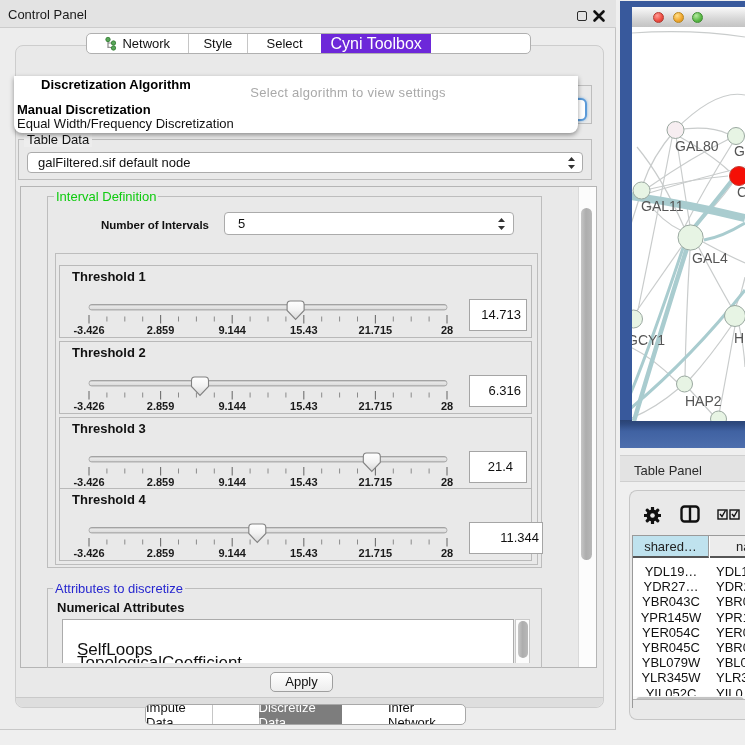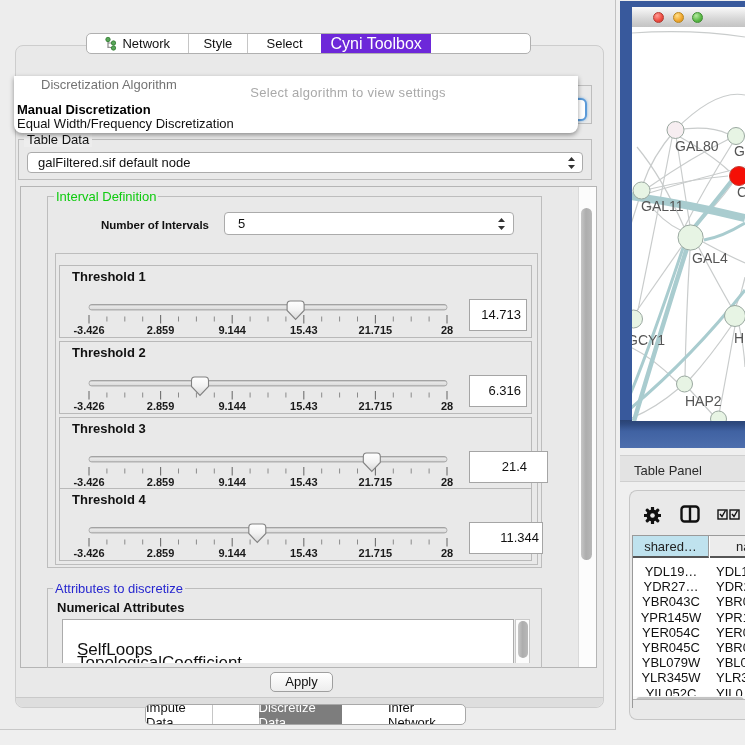--- a/index.html
+++ b/index.html
@@ -7,20 +7,29 @@
   body { font-family:"Liberation Sans", sans-serif; background:#efefef; }
   #stage { position:relative; width:745px; height:745px; overflow:hidden; }
   .abs { position:absolute; }
 </style>
 </head>
 <body>
 <div id="stage">
 
   <div class="abs" id="lwin" style="left:0;top:0;width:616px;height:730px;background:#ededed;border-right:1px solid #c2c2c2;border-bottom:1px solid #c8c8c8;">
 
+    <div class="abs" style="left:0;top:0;width:616px;height:28px;background:#e3e3e3;border-bottom:1px solid #cccccc;">
+      <div class="abs" style="left:8px;top:7px;font-size:13px;color:#1a1a1a;">Control Panel</div>
+
+      <div class="abs" style="left:577px;top:11px;width:10px;height:10px;border:1.7px solid #2b2b2b;border-radius:2px;"></div>
+
+      <svg class="abs" style="left:592px;top:9px;" width="14" height="14" viewBox="0 0 14 14">
+        <path d="M2.5 2.5 L11.5 11.5 M11.5 2.5 L2.5 11.5" stroke="#111" stroke-width="2.6" stroke-linecap="round"></path>
+      </svg>
+    </div>
 
     <div class="abs" style="left:15px;top:45px;width:589px;height:663px;background:#e9e9e9;border:1px solid #cdcdcd;border-radius:8px;"></div>
     <div class="abs" style="left:16px;top:697px;width:587px;height:10px;background:#dedede;border-top:1px solid #c9c9c9;border-radius:0 0 8px 8px;"></div>
 
     <div class="abs" style="left:86px;top:33px;width:445px;height:21px;background:#ffffff;border:1px solid #b0b0b0;border-radius:5px;overflow:hidden;display:flex;">
       <div style="width:102px;height:100%;display:flex;align-items:center;justify-content:center;font-size:13px;color:#111;border-right:1px solid #c6c6c6;">
         <svg width="14" height="15" viewBox="0 0 14 15" style="margin-right:4px;">
           <path d="M4 4 L4 12 M4 7 L9 7 M4 11 L9 12" stroke="#888" stroke-width="1.2" fill="none"></path>
           <circle cx="4" cy="3.5" r="2.2" fill="#57a557" stroke="#2f7a2f" stroke-width="0.8"></circle>
           <circle cx="9.5" cy="7" r="2.2" fill="#57a557" stroke="#2f7a2f" stroke-width="0.8"></circle>
@@ -198,21 +207,21 @@
         <line x1="370.1" y1="51.5" x2="370.1" y2="56.5" stroke="#8a8a8a" stroke-width="1"></line>
         <line x1="388.0" y1="50" x2="388.0" y2="58.5" stroke="#6f6f6f" stroke-width="1.1"></line>
         <text x="30.0" y="68.5" font-size="11" font-weight="bold" fill="#1a1a1a" text-anchor="middle">-3.426</text>
         <text x="101.6" y="68.5" font-size="11" font-weight="bold" fill="#1a1a1a" text-anchor="middle">2.859</text>
         <text x="173.2" y="68.5" font-size="11" font-weight="bold" fill="#1a1a1a" text-anchor="middle">9.144</text>
         <text x="244.8" y="68.5" font-size="11" font-weight="bold" fill="#1a1a1a" text-anchor="middle">15.43</text>
         <text x="316.4" y="68.5" font-size="11" font-weight="bold" fill="#1a1a1a" text-anchor="middle">21.715</text>
         <text x="388.0" y="68.5" font-size="11" font-weight="bold" fill="#1a1a1a" text-anchor="middle">28</text>
         <path d="M 304.3 39.5 Q 304.3 36 307.6 36 L 318.0 36 Q 321.3 36 321.3 39.5 L 321.3 45.5 L 312.8 54.5 L 304.3 45.5 Z" fill="url(#th417)" stroke="#828282" stroke-width="1.1"></path>
       </svg>
-    <div class="abs" style="left:469px;top:451px;width:79px;height:32px;background:#fff;border:1px solid #a5a5a5;font-size:13px;color:#111;text-align:right;line-height:30px;padding-right:20px;">21.4</div>
+    <div class="abs" style="left:469px;top:451px;width:58px;height:32px;background:#fff;border:1px solid #a5a5a5;font-size:13px;color:#111;text-align:right;line-height:30px;padding-right:13px;">21.4</div>
     <svg class="abs" style="left:59px;top:488px;" width="473" height="73" viewBox="0 0 473 73">
         <rect x="0.5" y="0.5" width="472" height="72" fill="#e9e9e9" stroke="#b9b9b9"></rect>
         <text x="13" y="16" font-size="13" font-weight="bold" fill="#111">Threshold 4</text>
         <defs>
           <linearGradient id="tg490" x1="0" y1="0" x2="0" y2="1">
             <stop offset="0" stop-color="#878787"></stop>
             <stop offset="0.25" stop-color="#e9e9e9"></stop>
             <stop offset="0.75" stop-color="#dedede"></stop>
             <stop offset="1" stop-color="#b5b5b5"></stop>
           </linearGradient>
@@ -266,21 +275,21 @@
     <div class="abs" style="left:270px;top:672px;width:63px;height:20px;background:linear-gradient(#ffffff,#ededed);border:1px solid #9f9f9f;border-radius:5px;font-size:13px;color:#111;text-align:center;line-height:18px;">Apply</div>
 
     <div class="abs" style="left:145px;top:704px;width:321px;height:21px;background:#ffffff;border:1px solid #a8a8a8;border-radius:5px;overflow:hidden;display:flex;gap:46px;">
       <div style="width:93px;display:flex;align-items:center;justify-content:center;font-size:13px;color:#111;border-right:1px solid #c6c6c6;">Impute Data</div>
       <div style="width:117px;display:flex;align-items:center;justify-content:center;font-size:13px;color:#fff;background:#7d7d7d;">Discretize Data</div>
       <div style="width:108px;display:flex;align-items:center;justify-content:center;font-size:13px;color:#111;">Infer Network</div>
     </div>
   </div>
 
   <div class="abs" style="left:14px;top:76px;width:564px;height:57px;background:#ffffff;border-radius:0 0 8px 8px;box-shadow:0 2px 5px rgba(0,0,0,0.4);z-index:50;">
-    <div class="abs" style="left:27px;top:1px;font-size:13px;font-weight:normal;color:#737373;white-space:nowrap;">Discretization Algorithm</div>
+    <div class="abs" style="left:27px;top:1px;font-size:13px;font-weight:bold;color:#000000;white-space:nowrap;">Discretization Algorithm</div>
     <div class="abs" style="left:0;top:9px;width:668px;text-align:center;font-size:13px;color:#a9a9a9;letter-spacing:0.3px;">Select algorithm to view settings</div>
     <div class="abs" style="left:3px;top:26px;font-size:13px;font-weight:bold;color:#000;">Manual Discretization</div>
     <div class="abs" style="left:3px;top:40px;font-size:13px;color:#111;">Equal Width/Frequency Discretization</div>
   </div>
 
   <div class="abs" style="left:620px;top:1px;width:125px;height:447px;background:#38599c;">
       <div class="abs" style="left:0;top:419px;width:125px;height:28px;background:linear-gradient(#2a4374 0,#2e4a80 14%,#4062a2 40%,#4d6ead 100%);"></div>
     <div class="abs" style="left:12px;top:6px;width:113px;height:21px;background:linear-gradient(#fafafa,#d6d6d6 60%,#c3c3c3);border-bottom:1px solid #8f8f8f;">
       <div class="abs" style="left:21px;top:5px;width:11px;height:11px;border-radius:50%;background:radial-gradient(circle at 35% 30%, #ff9d96, #ee4b40 60%, #c33931);border:0.5px solid #b33b32;"></div>
       <div class="abs" style="left:41px;top:5px;width:11px;height:11px;border-radius:50%;background:radial-gradient(circle at 35% 30%, #ffe08a, #f0a52c 60%, #cd8a1f);border:0.5px solid #b8871e;"></div>

